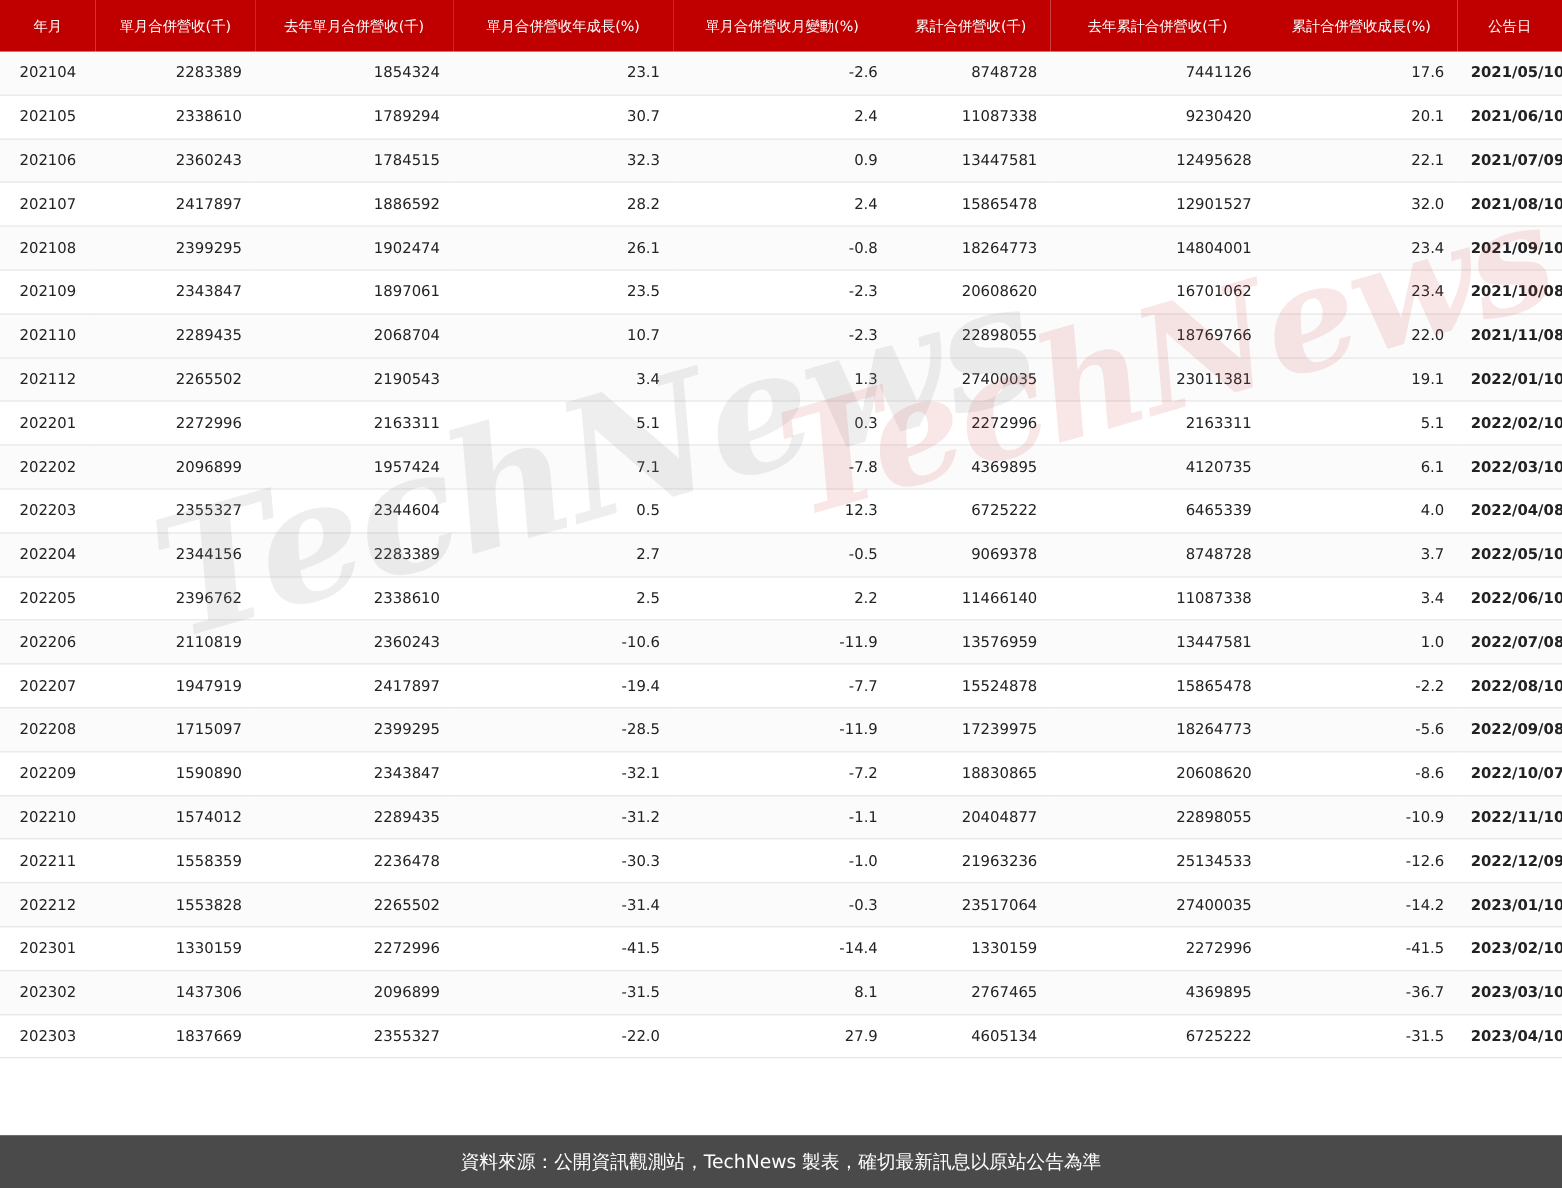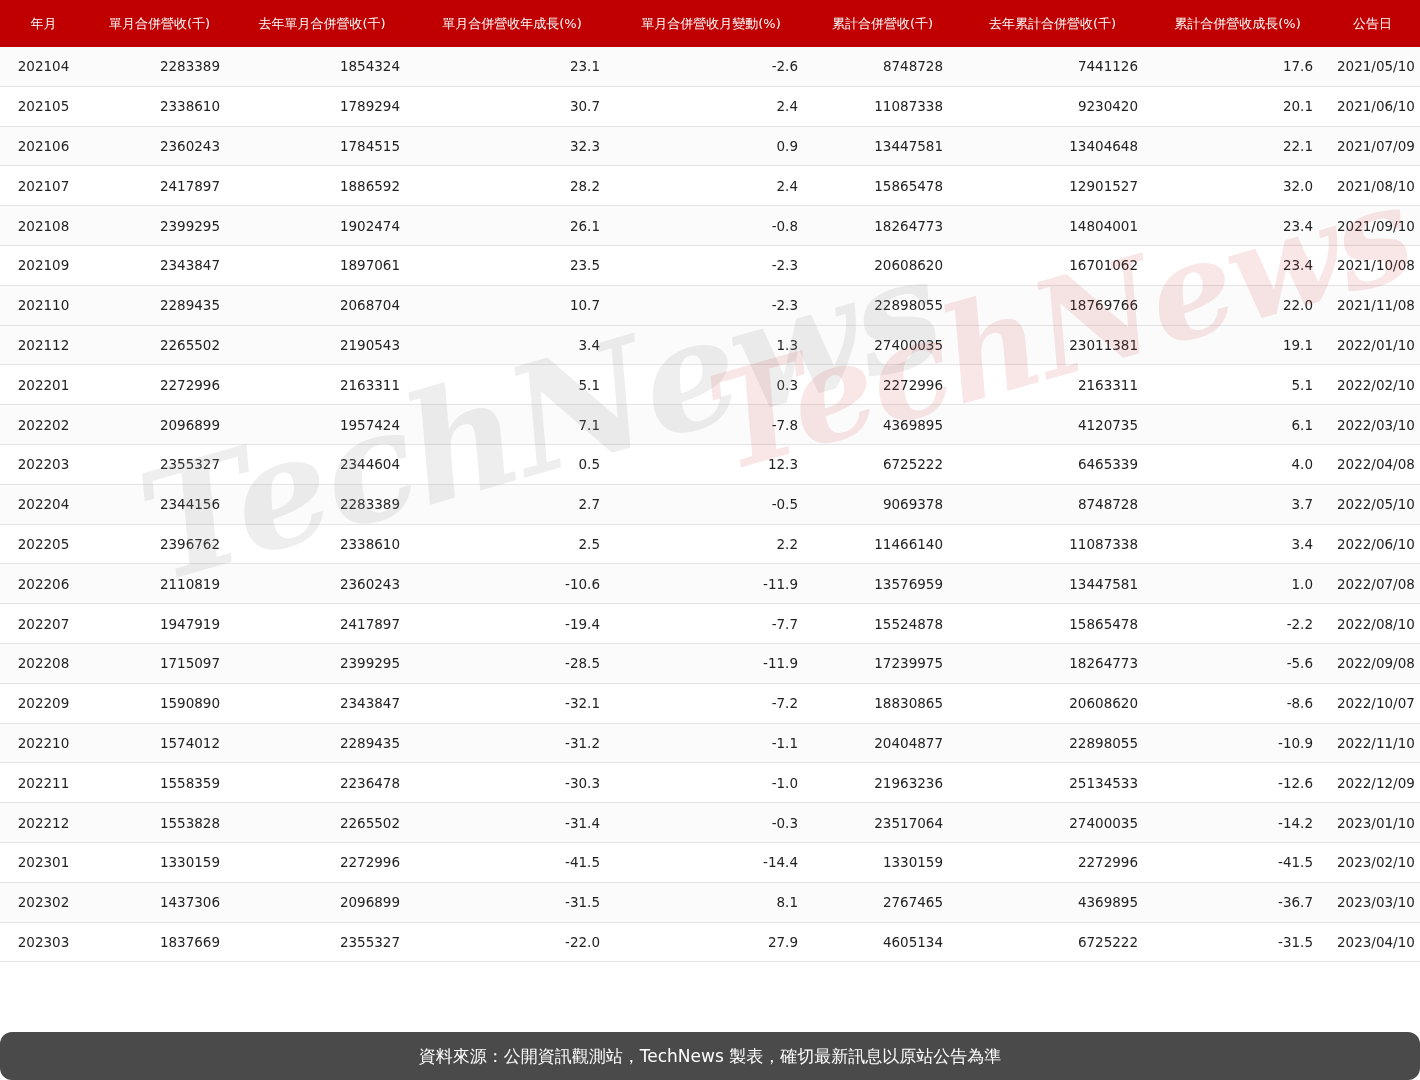--- a/index.html
+++ b/index.html
@@ -77,21 +77,21 @@
     border-bottom: 1px solid #e3e3e3;
     vertical-align: middle;
     white-space: nowrap;
     background: transparent;
     font-family: "DejaVu Sans", sans-serif;
   }
   tbody tr.odd td { background: rgba(250,250,250,0.75); }
   tbody tr.even td { background: rgba(255,255,255,0.6); }
   td.c-0 { text-align: center; margin-left: 44px; }
   td.c-1, td.c-2, td.c-3, td.c-4, td.c-5, td.c-6, td.c-7 { text-align: right; }
-  td.c-8 { text-align: center; }
+  td.c-8 { text-align: center; font-weight: bold; }
   col.w0 { width: 87px; }
   col.w1 { width: 145px; }
   col.w2 { width: 180px; }
   col.w3 { width: 200px; }
   col.w4 { width: 198px; }
   col.w5 { width: 145px; }
   col.w6 { width: 195px; }
   col.w7 { width: 175px; }
   col.w8 { width: 95px; }
   #footer {
@@ -101,21 +101,20 @@
     width: 1420px;
     height: 48px;
     background: #4a4a4a;
     color: #ffffff;
     display: flex;
     align-items: center;
     justify-content: center;
     font-size: 17px;
     font-family: "DejaVu Sans", sans-serif;
     z-index: 4;
-    border-radius: 12px;
   }
 </style>
 </head>
 <body>
 
 <div id="wrap">
 
   <div id="watermark">
     <div class="wm-text wm-a">TechNews</div>
     <div class="wm-text wm-b">TechNews</div>
@@ -169,21 +168,21 @@
           <td class="c-7">20.1</td>
           <td class="c-8">2021/06/10</td>
         </tr>
         <tr class="odd">
           <td class="c-0">202106</td>
           <td class="c-1">2360243</td>
           <td class="c-2">1784515</td>
           <td class="c-3">32.3</td>
           <td class="c-4">0.9</td>
           <td class="c-5">13447581</td>
-          <td class="c-6">13404648</td>
+          <td class="c-6">12495628</td>
           <td class="c-7">22.1</td>
           <td class="c-8">2021/07/09</td>
         </tr>
         <tr class="even">
           <td class="c-0">202107</td>
           <td class="c-1">2417897</td>
           <td class="c-2">1886592</td>
           <td class="c-3">28.2</td>
           <td class="c-4">2.4</td>
           <td class="c-5">15865478</td>

